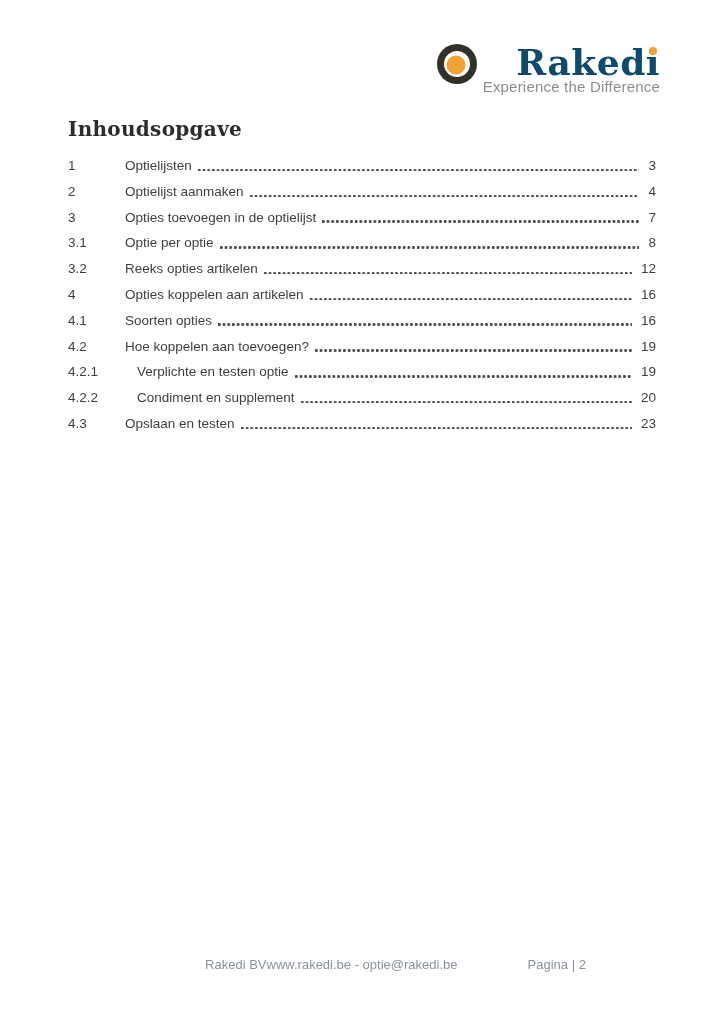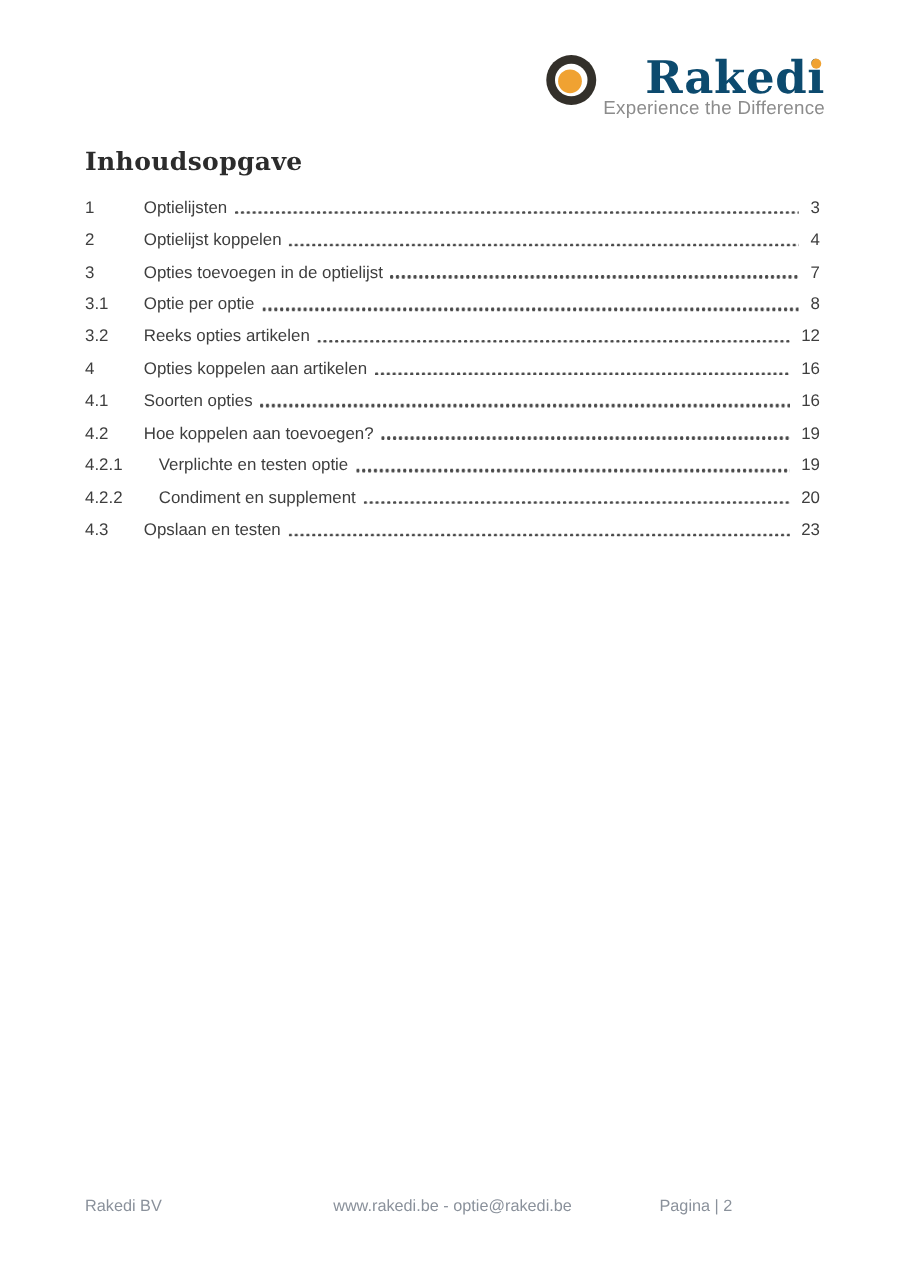--- a/index.html
+++ b/index.html
@@ -103,21 +103,21 @@
     display: flex;
     align-items: stretch;
     height: 25.8px;
     font-size: 13.5px;
     color: #3E3E3E;
     cursor: pointer;
   }
   .toc-row > span { line-height: 25.8px; white-space: nowrap; }
   .toc-num { width: 47px; flex: 0 0 auto; }
   .toc-row.lvl3 .toc-title { padding-left: 12px; }
-  .toc-title { padding-right: 2px; }
+  .toc-title { padding-right: 2px; margin-left: 10px; }
   .leader { flex: 1 1 auto; position: relative; min-width: 12px; }
   .leader::before {
     content: "";
     position: absolute;
     left: 4px;
     right: 5px;
     bottom: 7.5px;
     height: 2.6px;
     background-image: radial-gradient(circle at 1.3px 1.3px, #4A4A4A 1.15px, rgba(0,0,0,0) 1.6px);
     background-size: 4.7px 2.6px;
@@ -131,21 +131,21 @@
     left: 68px;
     top: 956px;
     width: 588px;
     display: grid;
     grid-template-columns: 1fr auto 1fr;
     align-items: baseline;
     font-size: 13px;
     line-height: 18px;
     color: #8A919B;
   }
-  .footer-left  { text-align: left; }
+  .footer-left  { text-align: right; }
   .footer-center{ text-align: center; }
   .footer-right { text-align: center; }
 </style>
 </head>
 <body>
 
 <div class="page">
 
   <div class="logo">
     <div class="logo-mark"></div>
@@ -161,21 +161,21 @@
 
     <div class="toc-row">
       <span class="toc-num">1</span>
       <span class="toc-title">Optielijsten</span>
       <span class="leader"></span>
       <span class="toc-page">3</span>
     </div>
 
     <div class="toc-row">
       <span class="toc-num">2</span>
-      <span class="toc-title">Optielijst koppelen</span>
+      <span class="toc-title">Optielijst aanmaken</span>
       <span class="leader"></span>
       <span class="toc-page">4</span>
     </div>
 
     <div class="toc-row">
       <span class="toc-num">3</span>
       <span class="toc-title">Opties toevoegen in de optielijst</span>
       <span class="leader"></span>
       <span class="toc-page">7</span>
     </div>

